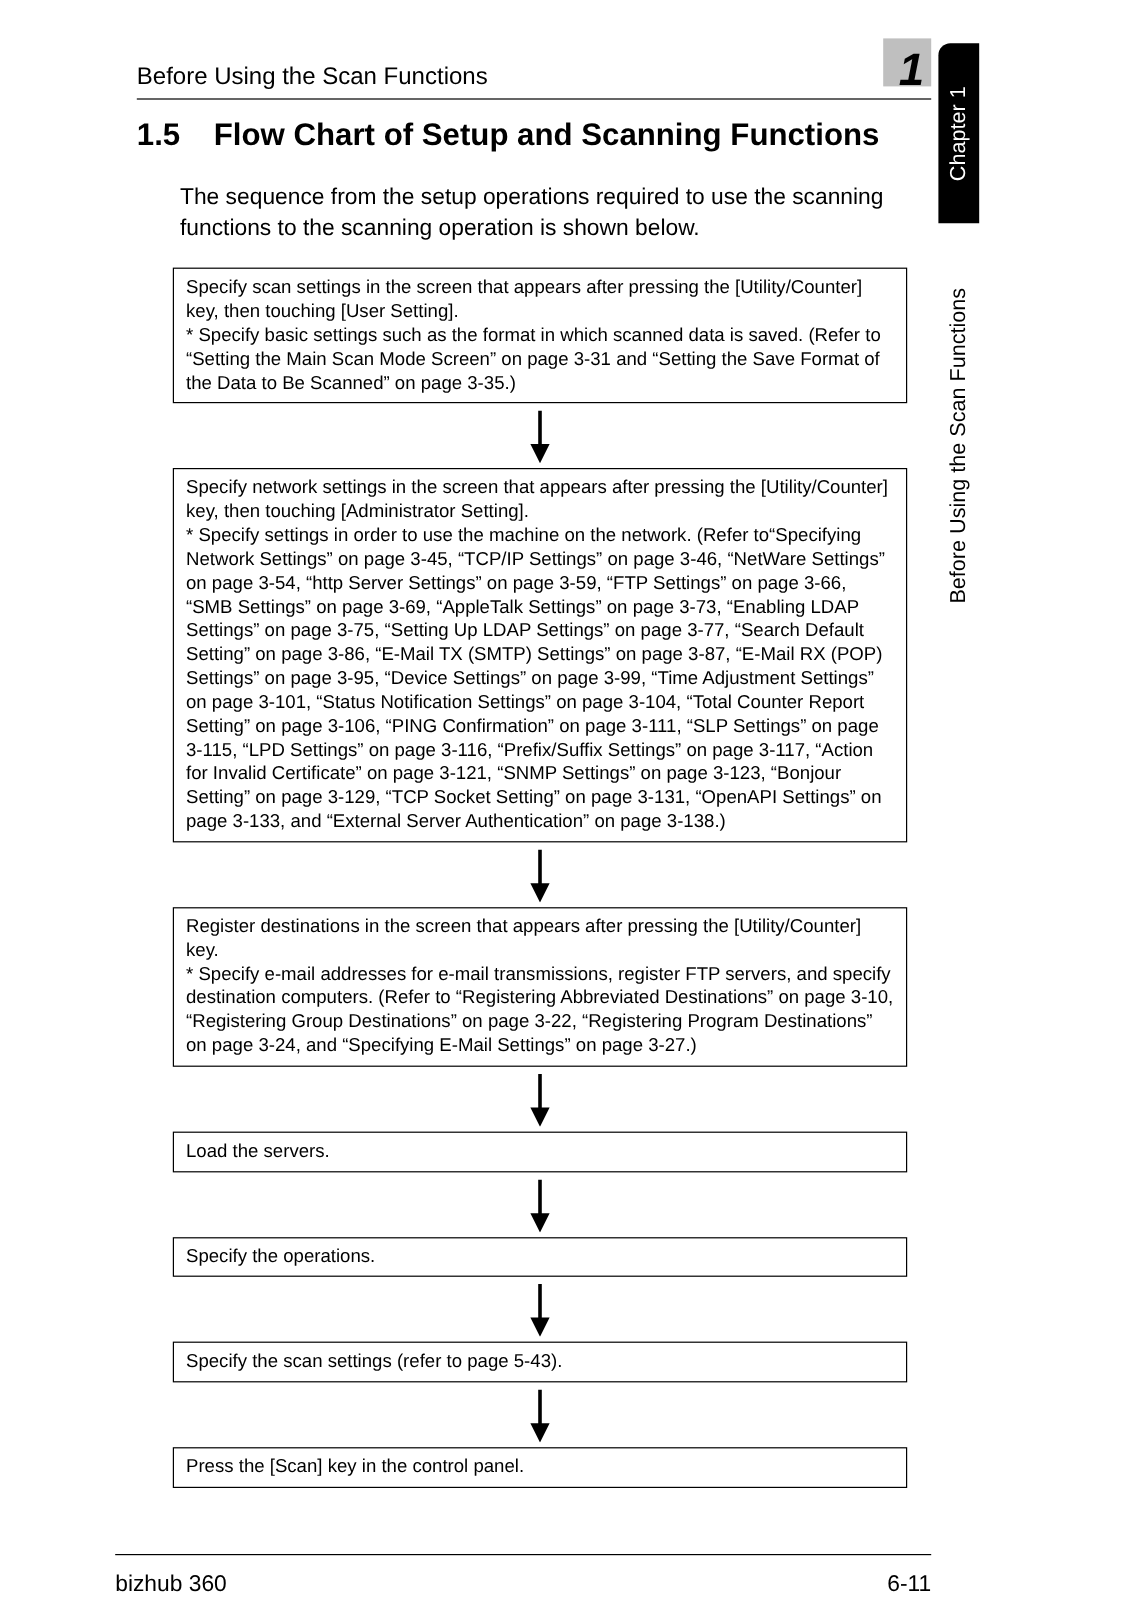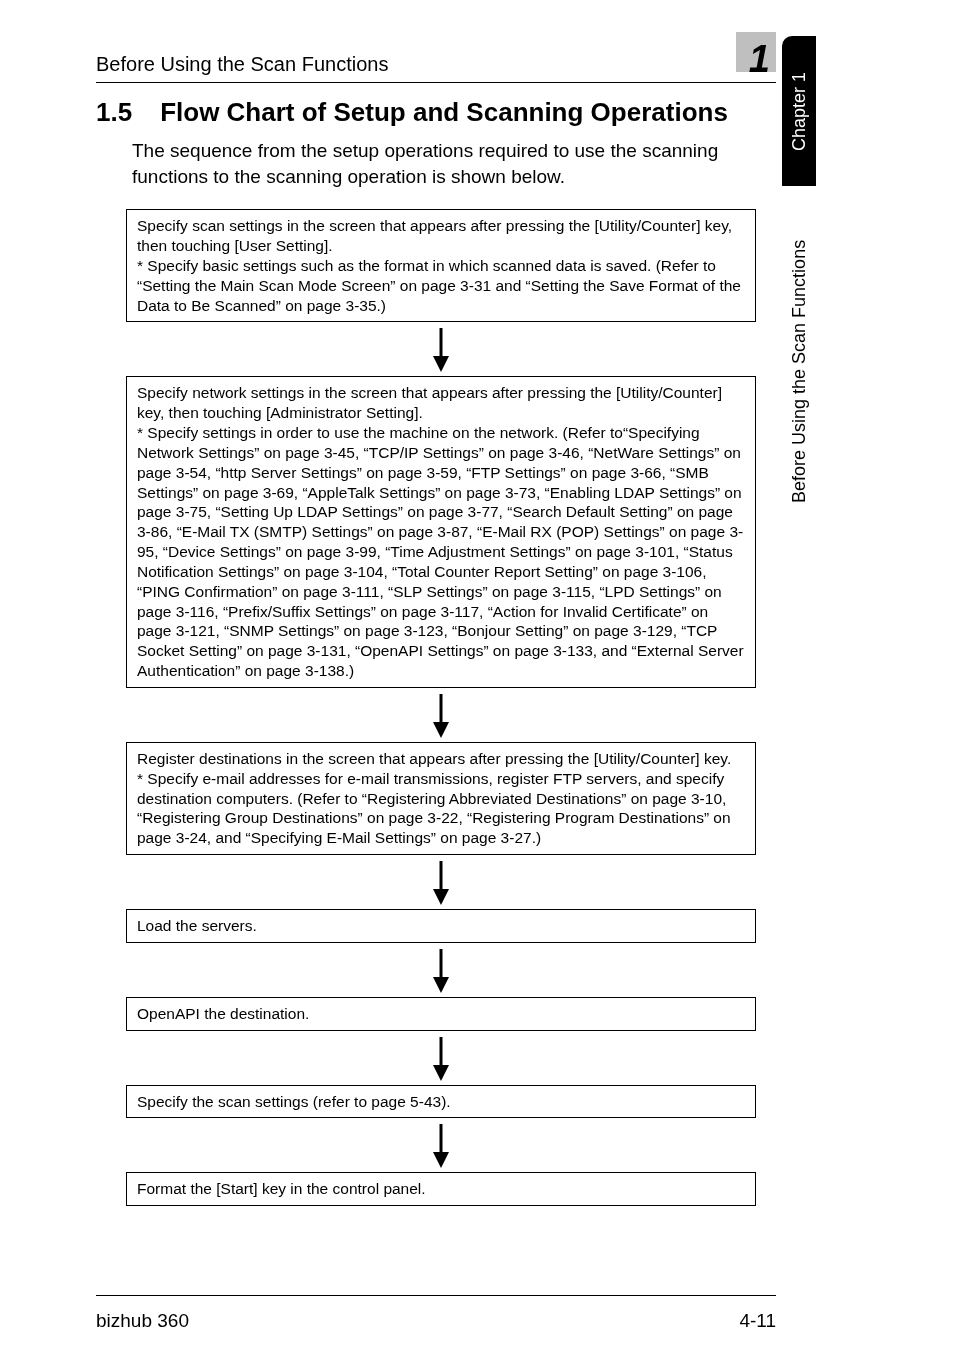--- a/index.html
+++ b/index.html
@@ -8,21 +8,21 @@
     background: #fff;
     font-family: Arial, Helvetica, sans-serif;
     color: #000;
     width: 954px;
   }
   .page {
     position: relative;
     width: 816px;
     height: 1352px;
     box-sizing: border-box;
-    padding: 32px 0 0 0;
+    padding: 32px 0 0 18px;
   }
   
   .top-row {
     display: flex;
     align-items: flex-end;
     padding: 0 40px 0 96px;
   }
   .running-head {
     font-size: 20px;
     padding-bottom: 4px;
@@ -102,21 +102,21 @@
     color: #000;
   }
   
   .content {
     padding: 14px 60px 0 96px;
   }
   .sec-row {
     display: flex;
     align-items: baseline;
     gap: 28px;
-    margin-bottom: 10px;
+    margin-bottom: 24px;
   }
   .sec-num {
     font-size: 26px;
     font-weight: 700;
   }
   .sec-title {
     font-size: 26px;
     font-weight: 700;
   }
   .intro {
@@ -175,21 +175,21 @@
 
   <div class="side-tab">
     <div class="black-part"></div>
     <div class="black-label">Chapter 1</div>
     <div class="white-label">Before Using the Scan Functions</div>
   </div>
 
   <div class="content">
     <div class="sec-row">
       <div class="sec-num">1.5</div>
-      <div class="sec-title">Flow Chart of Setup and Scanning Operations</div>
+      <div class="sec-title">Flow Chart of Setup and Scanning Functions</div>
     </div>
     <p class="intro">The sequence from the setup operations required to use the scanning functions to the scanning operation is shown below.</p>
 
     <div class="flow">
 
       <div class="step-box">Specify scan settings in the screen that appears after pressing the [Utility/Counter] key, then touching [User Setting].<br>* Specify basic settings such as the format in which scanned data is saved. (Refer to “Setting the Main Scan Mode Screen” on page 3-31 and “Setting the Save Format of the Data to Be Scanned” on page 3-35.)</div>
       <div class="arrow">
         <svg width="20" height="44" viewBox="0 0 20 44">
             <line x1="10" y1="0" x2="10" y2="30" stroke="#000" stroke-width="3"></line>
             <polygon points="2,28 18,28 10,44" fill="#000"></polygon>
@@ -213,40 +213,40 @@
       </div>
 
       <div class="step-box">Load the servers.</div>
       <div class="arrow">
         <svg width="20" height="44" viewBox="0 0 20 44">
             <line x1="10" y1="0" x2="10" y2="30" stroke="#000" stroke-width="3"></line>
             <polygon points="2,28 18,28 10,44" fill="#000"></polygon>
           </svg>
       </div>
 
-      <div class="step-box">OpenAPI the destination.</div>
+      <div class="step-box">Specify the operations.</div>
       <div class="arrow">
         <svg width="20" height="44" viewBox="0 0 20 44">
             <line x1="10" y1="0" x2="10" y2="30" stroke="#000" stroke-width="3"></line>
             <polygon points="2,28 18,28 10,44" fill="#000"></polygon>
           </svg>
       </div>
 
       <div class="step-box">Specify the scan settings (refer to page 5-43).</div>
       <div class="arrow">
         <svg width="20" height="44" viewBox="0 0 20 44">
             <line x1="10" y1="0" x2="10" y2="30" stroke="#000" stroke-width="3"></line>
             <polygon points="2,28 18,28 10,44" fill="#000"></polygon>
           </svg>
       </div>
 
-      <div class="step-box">Format the [Start] key in the control panel.</div>
+      <div class="step-box">Press the [Scan] key in the control panel.</div>
 
     </div>
   </div>
 
   <hr class="foot-rule">
   <div class="foot-row">
     <span>bizhub 360</span>
-    <span>4-11</span>
+    <span>6-11</span>
   </div>
 
 </div>
 
 </body></html>

